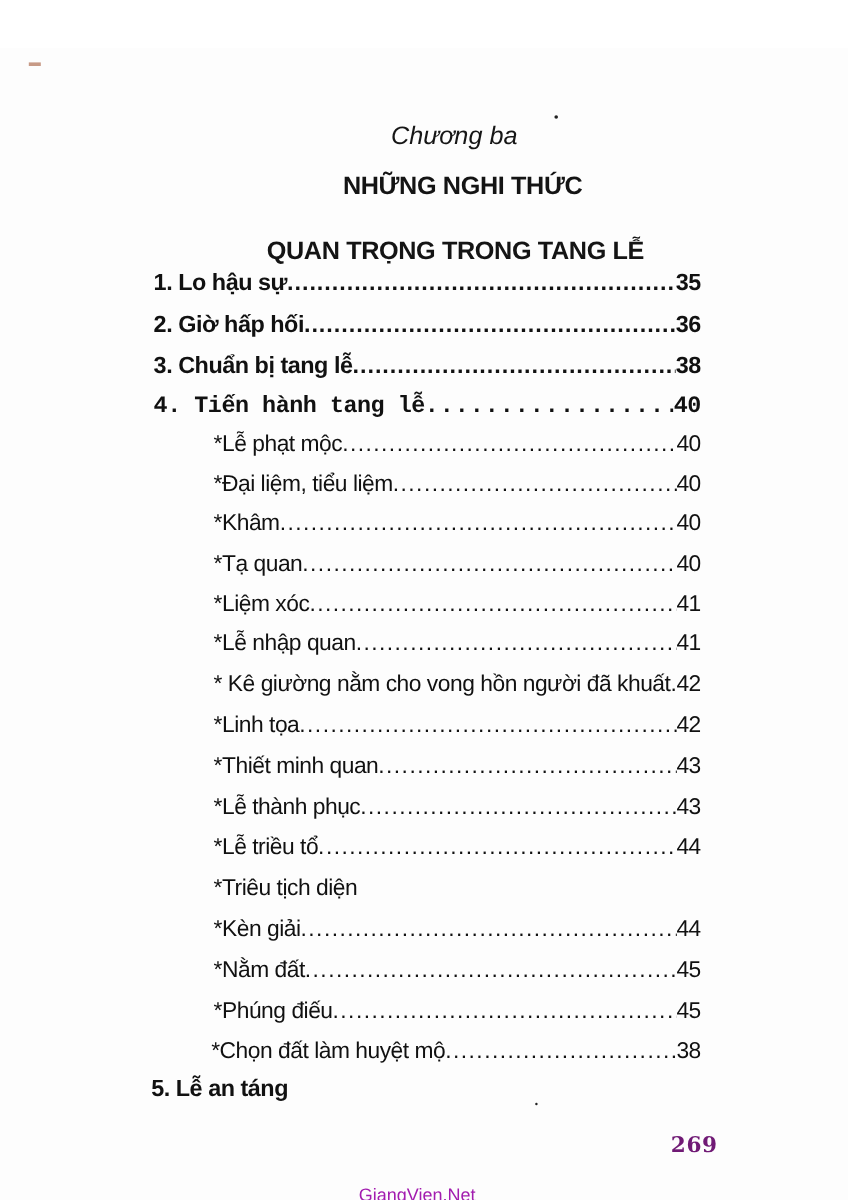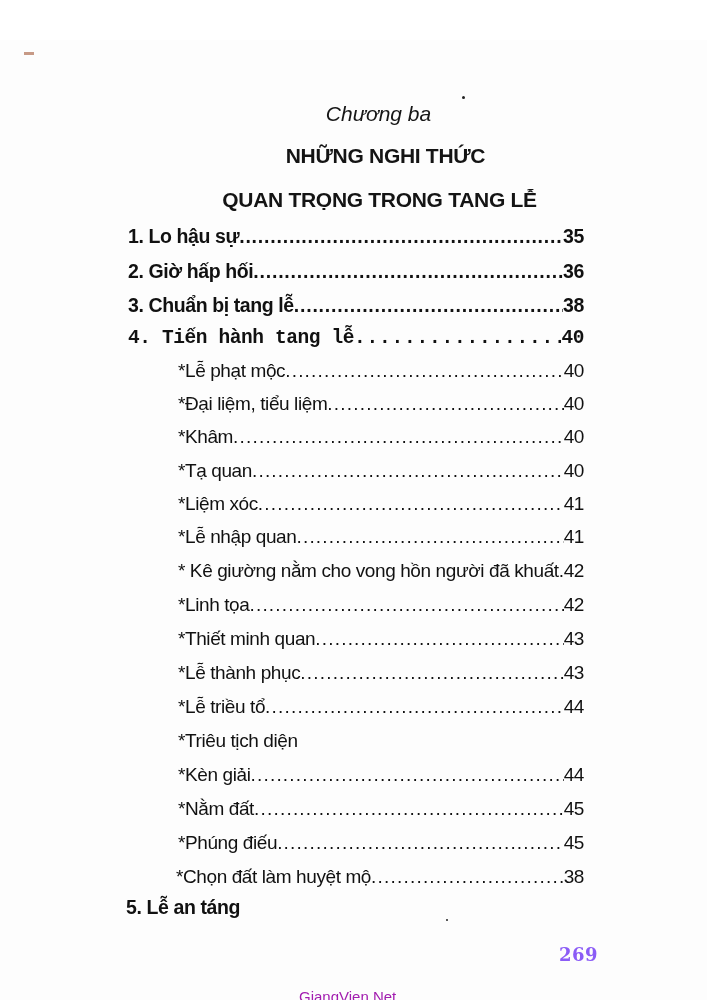--- a/index.html
+++ b/index.html
@@ -37,21 +37,21 @@
       position: absolute;
       left: 0; width: 707px;
       text-align: center;
       font-weight: bold;
       font-size: 21px;
       color: #141414;
       box-sizing: border-box;
       letter-spacing: -0.3px;
     }
     .title-line.l1 { top: 104px; padding-left: 64px; }
-    .title-line.l2 { top: 148px; padding-left: 52px; }
+    .title-line.l2 { top: 158px; padding-left: 52px; }
 
     .toc {
       position: absolute;
       left: 0; top: 0;
       width: 707px; height: 1000px;
     }
     .toc-row {
       position: absolute;
       display: flex;
       align-items: baseline;
@@ -88,21 +88,21 @@
     .toc-row .page-num { flex: 0 0 auto; }
     .toc-row.no-page { width: auto; }
 
     .page-number {
       position: absolute;
       top: 904px;
       left: 559px;
       font-family: "DejaVu Serif", serif;
       font-weight: bold;
       font-size: 18px;
-      color: #8b5cf6;
+      color: #701a75;
       letter-spacing: 0.5px;
     }
     .watermark {
       position: absolute;
       top: 948px;
       left: 299px;
       font-size: 15px;
       color: #a21caf;
     }
     .speck {

